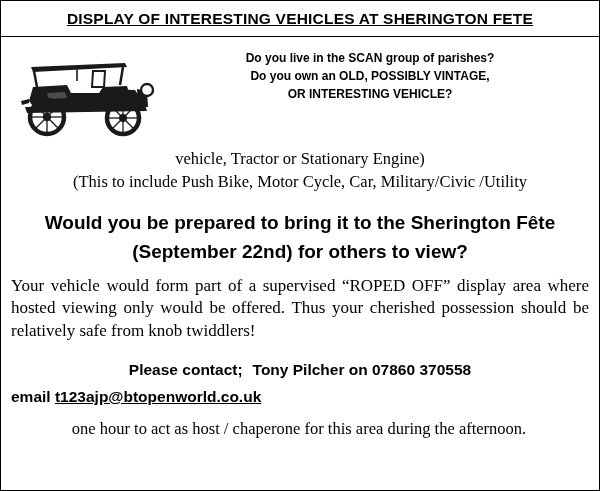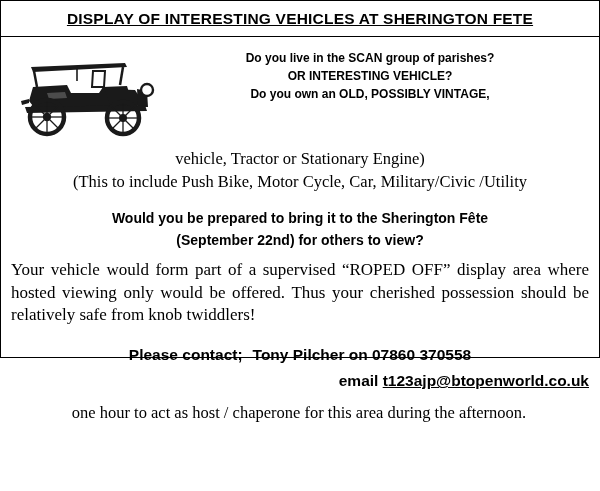--- a/index.html
+++ b/index.html
@@ -10,21 +10,21 @@
   body {
     width: 600px;
     height: 491px;
     overflow: hidden;
     font-family: "Liberation Serif", serif;
     color: #000000;
   }
   .poster {
     position: relative;
     width: 600px;
-    height: 358px;
+    height: 491px;
     box-sizing: border-box;
     border: 1px solid #000000;
     background: #ffffff;
   }
   .title {
     text-align: center;
     font-family: "Liberation Sans", sans-serif;
     font-weight: bold;
     font-size: 15.5px;
     letter-spacing: 0.2px;
@@ -61,42 +61,42 @@
   .note {
     text-align: center;
     font-size: 16.5px;
     line-height: 1.42;
     padding: 6px 26px 0 26px;
   }
   .ask {
     text-align: center;
     font-family: "Liberation Sans", sans-serif;
     font-weight: bold;
-    font-size: 14px;
+    font-size: 19px;
     line-height: 1.55;
     padding: 14px 18px 0 18px;
   }
   .body-para {
     font-size: 17px;
     line-height: 1.32;
     padding: 8px 10px 0 10px;
     text-align: justify;
   }
   .contact {
     text-align: center;
     font-family: "Liberation Sans", sans-serif;
     font-weight: bold;
     font-size: 15.5px;
     line-height: 1.6;
     padding: 16px 10px 0 10px;
   }
   .contact .lbl { }
   .contact .name { padding-left: 10px; }
   .contact-line2 {
-    text-align: right;
+    text-align: left;
     font-family: "Liberation Sans", sans-serif;
     font-weight: bold;
     font-size: 15.5px;
     padding-top: 2px;
   }
   .email {
     text-decoration: underline;
     font-family: "Liberation Sans", sans-serif;
   }
   .closing {
@@ -155,22 +155,22 @@
         <line x1="101" y1="77" x2="131" y2="77"></line>
         <line x1="105" y1="66" x2="127" y2="88"></line>
         <line x1="127" y1="66" x2="105" y2="88"></line>
       </g>
 
       <path d="M14 60 L22 58 L22 62 L15 64 Z" fill="#1a1a1a"></path>
     </svg>
 
     <div class="headline">
       <div>Do you live in the SCAN group of parishes?</div>
+      <div>Do you own an OLD, POSSIBLY VINTAGE,</div>
       <div>OR INTERESTING VEHICLE?</div>
-      <div>Do you own an OLD, POSSIBLY VINTAGE,</div>
     </div>
   </div>
 
   <div class="note">
     <div>vehicle, Tractor or Stationary Engine)</div>
     <div>(This to include Push Bike, Motor Cycle, Car, Military/Civic /Utility</div>
   </div>
 
   <div class="ask">
     <div>Would you be prepared to bring it to the Sherington Fête</div>

